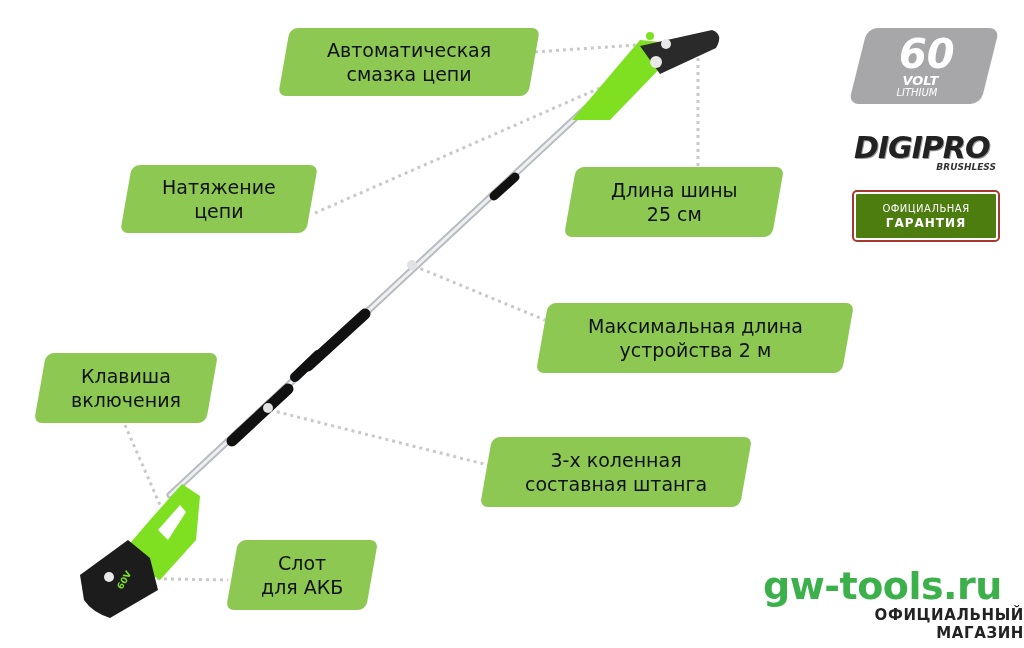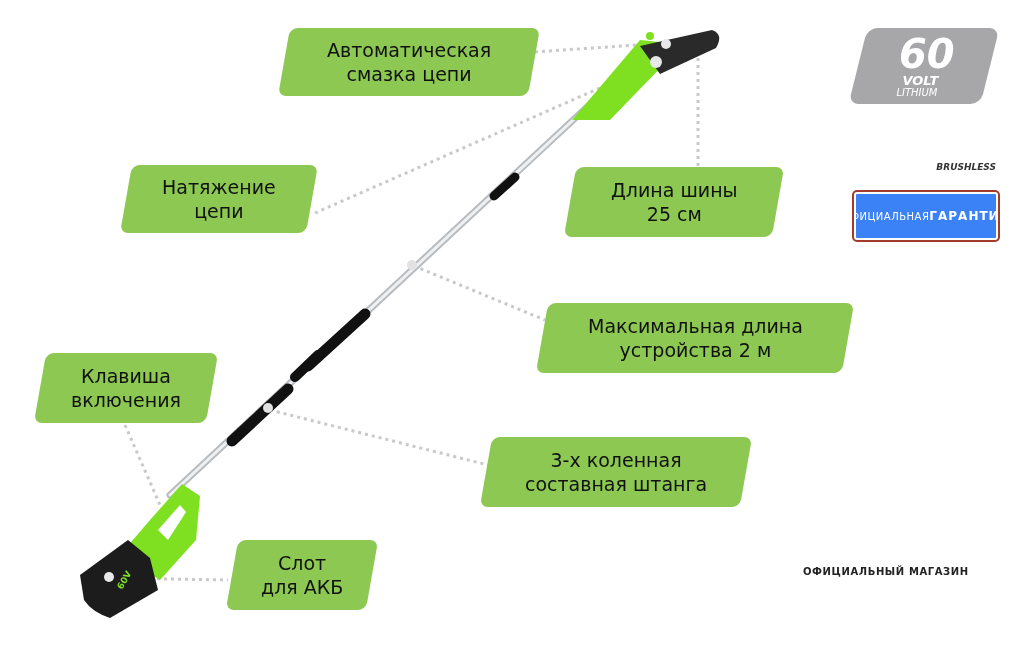--- a/index.html
+++ b/index.html
@@ -17,26 +17,26 @@
     position:absolute; left:858px; top:28px; width:132px; height:76px; background:#a7a7a9; border-radius:10px;
     transform:skewX(-14deg); display:flex; flex-direction:column; align-items:center; justify-content:center;
   }
   .badge60 .num { transform:skewX(14deg); color:#fff; font-size:40px; font-weight:bold; font-style:italic; line-height:40px; font-family:"DejaVu Sans", sans-serif; }
   .badge60 .v { transform:skewX(14deg); color:#fff; font-size:13px; font-weight:bold; font-style:italic; line-height:13px; font-family:"DejaVu Sans", sans-serif; }
   .badge60 .l { transform:skewX(14deg); color:#fff; font-size:10px; font-style:italic; line-height:11px; font-family:"DejaVu Sans", sans-serif; }
   .digipro { position:absolute; left:854px; top:130px; width:150px; height:50px; }
   .digipro .name { position:absolute; left:0; top:0; font-size:30px; font-weight:bold; font-style:italic; color:#222; letter-spacing:-1px;
     font-family:"DejaVu Sans", sans-serif; text-shadow:1px 1px 0 #999; }
   .digipro .sub { position:absolute; right:8px; top:32px; font-size:9px; font-weight:bold; font-style:italic; color:#333; font-family:"DejaVu Sans", sans-serif;text-align:center; }
-  .warranty { position:absolute; left:854px; top:192px; width:144px; height:48px; background:#3b82f6; border-radius:3px; box-sizing:border-box; border:2px solid #fff; outline:2px solid #a33a2b; display:flex; flex-direction:row; align-items:center; justify-content:center; }
+  .warranty { position:absolute; left:854px; top:192px; width:144px; height:48px; background:#4d7c0f; border-radius:3px; box-sizing:border-box; border:2px solid #fff; outline:2px solid #a33a2b; display:flex; flex-direction:column; align-items:center; justify-content:center; }
   .warranty .a { color:#fff; font-size:10px; line-height:13px; letter-spacing:0.5px; font-family:"DejaVu Sans", sans-serif; }
   .warranty .b { color:#fff; font-size:12px; line-height:16px; font-weight:bold; letter-spacing:1px; font-family:"DejaVu Sans", sans-serif; }
   .brand { position:absolute; left:763px; top:566px; }
   .brand .site { color:#3cb04b; font-size:38px; font-weight:bold; line-height:40px; letter-spacing:-0.5px; font-family:"DejaVu Sans", sans-serif; }
-  .brand .shop { color:#222; font-size:10px; font-weight:bold; letter-spacing:0.6px; margin-left:40px; font-family:"DejaVu Sans", sans-serif; }
+  .brand .shop { color:#222; font-size:15px; font-weight:bold; letter-spacing:0.6px; margin-left:40px; font-family:"DejaVu Sans", sans-serif;text-align:right; }
 </style>
 </head>
 <body>
 
 <svg class="art" width="1024" height="648">
 
   <g stroke="#c9c9c9" stroke-width="3" stroke-dasharray="3,4" fill="none">
     <line x1="535" y1="52" x2="650" y2="44"></line>
     <line x1="315" y1="213" x2="618" y2="80"></line>
     <line x1="698" y1="58" x2="698" y2="168"></line>
@@ -124,23 +124,25 @@
   </div>
 </div>
 
 <div class="badge60">
   <div class="num">60</div>
   <div class="v">VOLT</div>
   <div class="l">LITHIUM</div>
 </div>
 
 <div class="digipro">
+  <div class="name">DIGIPRO</div>
   <div class="sub">BRUSHLESS</div>
 </div>
 
 <div class="warranty">
   <div class="a">ОФИЦИАЛЬНАЯ</div>
   <div class="b">ГАРАНТИЯ</div>
 </div>
 
 <div class="brand">
+  <div class="site">gw-tools.ru</div>
   <div class="shop">ОФИЦИАЛЬНЫЙ МАГАЗИН</div>
 </div>
 
 </body></html>

